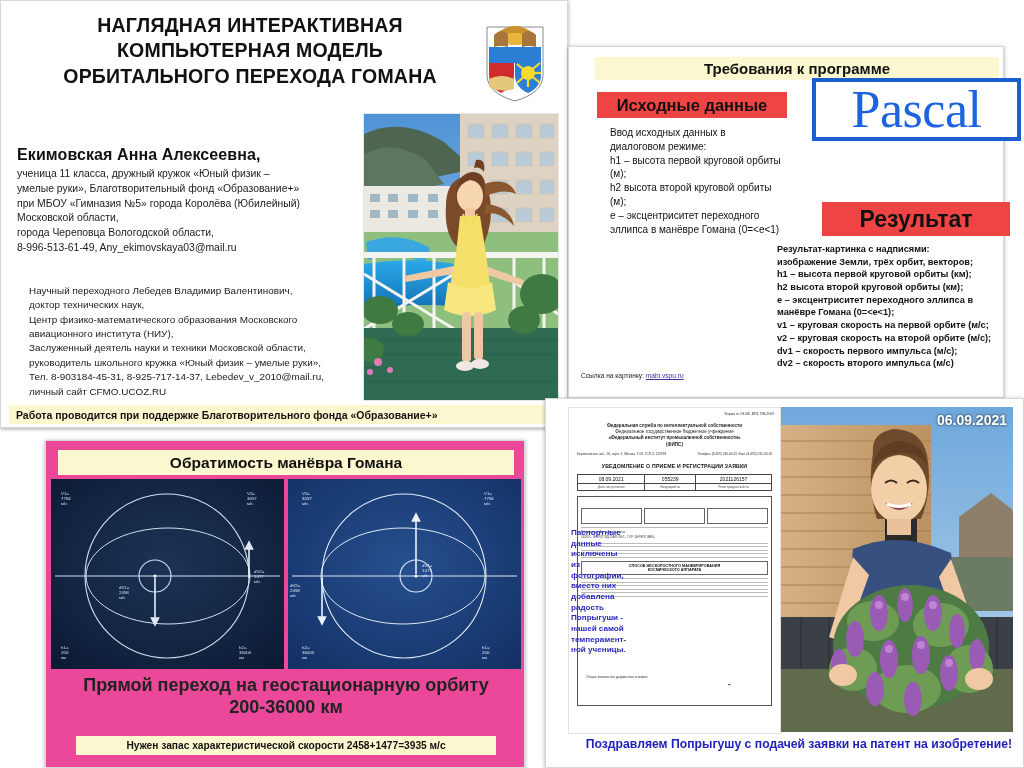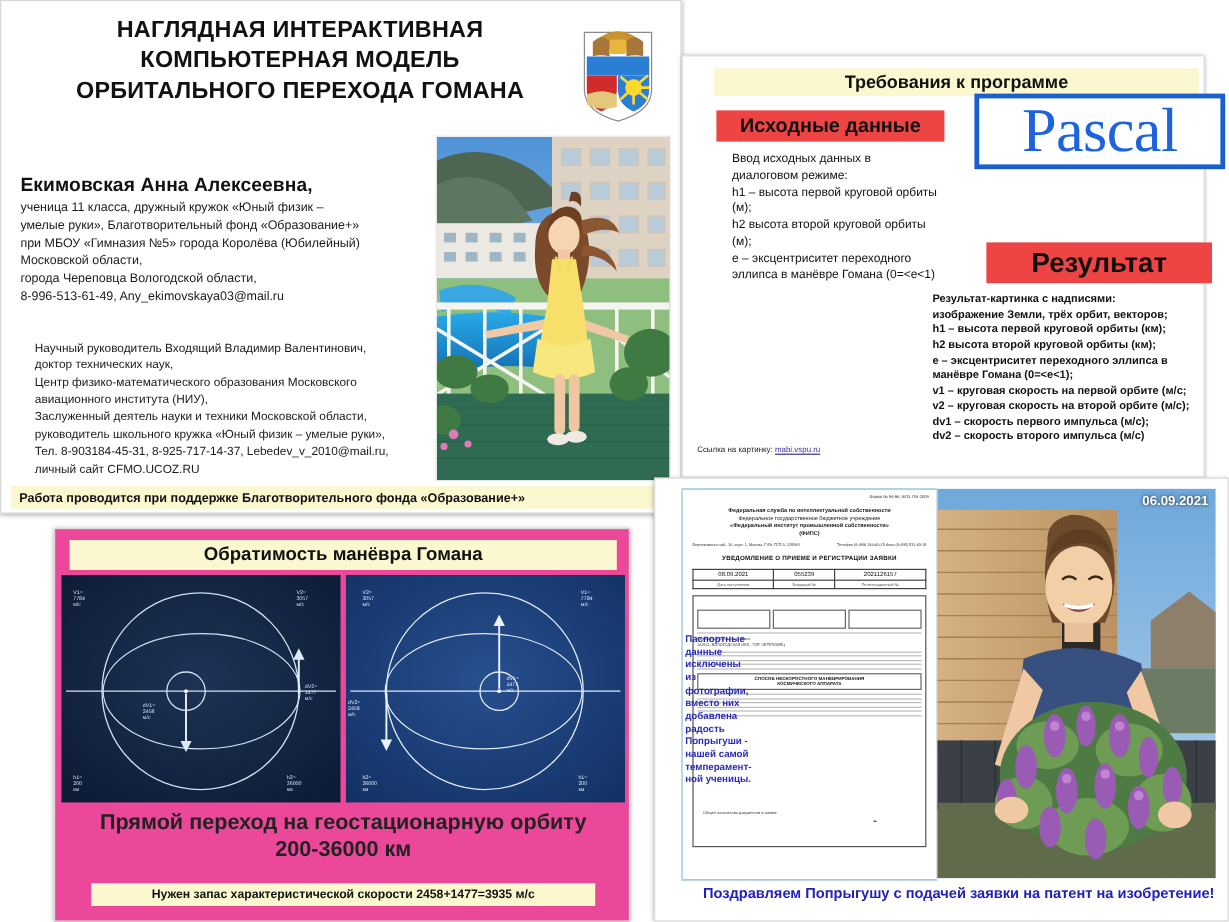--- a/index.html
+++ b/index.html
@@ -102,21 +102,21 @@
     background:#fbf8cf;display:flex;align-items:center;justify-content:center;
     font-size:10.2px;font-weight:bold;color:#111;
   }
 
   
   #slide-patent{left:545px;top:398px;width:479px;height:370px;background:#fff;}
   .patent-body{position:absolute;left:22px;top:8px;width:445px;height:325px;display:flex;}
   .doc-scan{position:relative;width:212px;height:325px;background:#0ea5e9;overflow:hidden;border:1px solid #e0e0e0;}
   .flower-photo{position:relative;width:233px;height:325px;overflow:hidden;}
   .photo-date{
-    position:absolute;right:6px;top:5px;font-size:11px;color:#fff;font-weight:bold;
+    position:absolute;right:6px;top:5px;font-size:14px;color:#fff;font-weight:bold;
     text-shadow:0 0 3px rgba(0,0,0,.8);
   }
   .passport-note{
     position:absolute;left:2px;top:120px;width:62px;
     font-size:8.1px;font-weight:bold;line-height:1.32;color:#2b2bbb;z-index:4;
   }
   .patent-caption{
     position:absolute;left:16px;top:338px;width:450px;text-align:right;
     font-size:12.2px;font-weight:bold;color:#2222bb;
   }
@@ -182,21 +182,21 @@
     <div class="author-lines">
       <div>ученица 11 класса, дружный кружок «Юный физик –</div>
       <div>умелые руки», Благотворительный фонд «Образование+»</div>
       <div>при МБОУ «Гимназия №5» города Королёва (Юбилейный)</div>
       <div>Московской области,</div>
       <div>города Череповца Вологодской области,</div>
       <div>8-996-513-61-49, Any_ekimovskaya03@mail.ru</div>
     </div>
 
     <div class="supervisor-lines">
-      <div>Научный руководитель Входящий Владимир Валентинович,</div>
+      <div>Научный переходного Лебедев Владимир Валентинович,</div>
       <div>доктор технических наук,</div>
       <div>Центр физико-математического образования Московского</div>
       <div>авиационного института (НИУ),</div>
       <div>Заслуженный деятель науки и техники Московской области,</div>
       <div>руководитель школьного кружка «Юный физик – умелые руки»,</div>
       <div>Тел. 8-903184-45-31, 8-925-717-14-37, Lebedev_v_2010@mail.ru,</div>
       <div>личный сайт CFMO.UCOZ.RU</div>
     </div>
 
     <div class="girl-photo">

